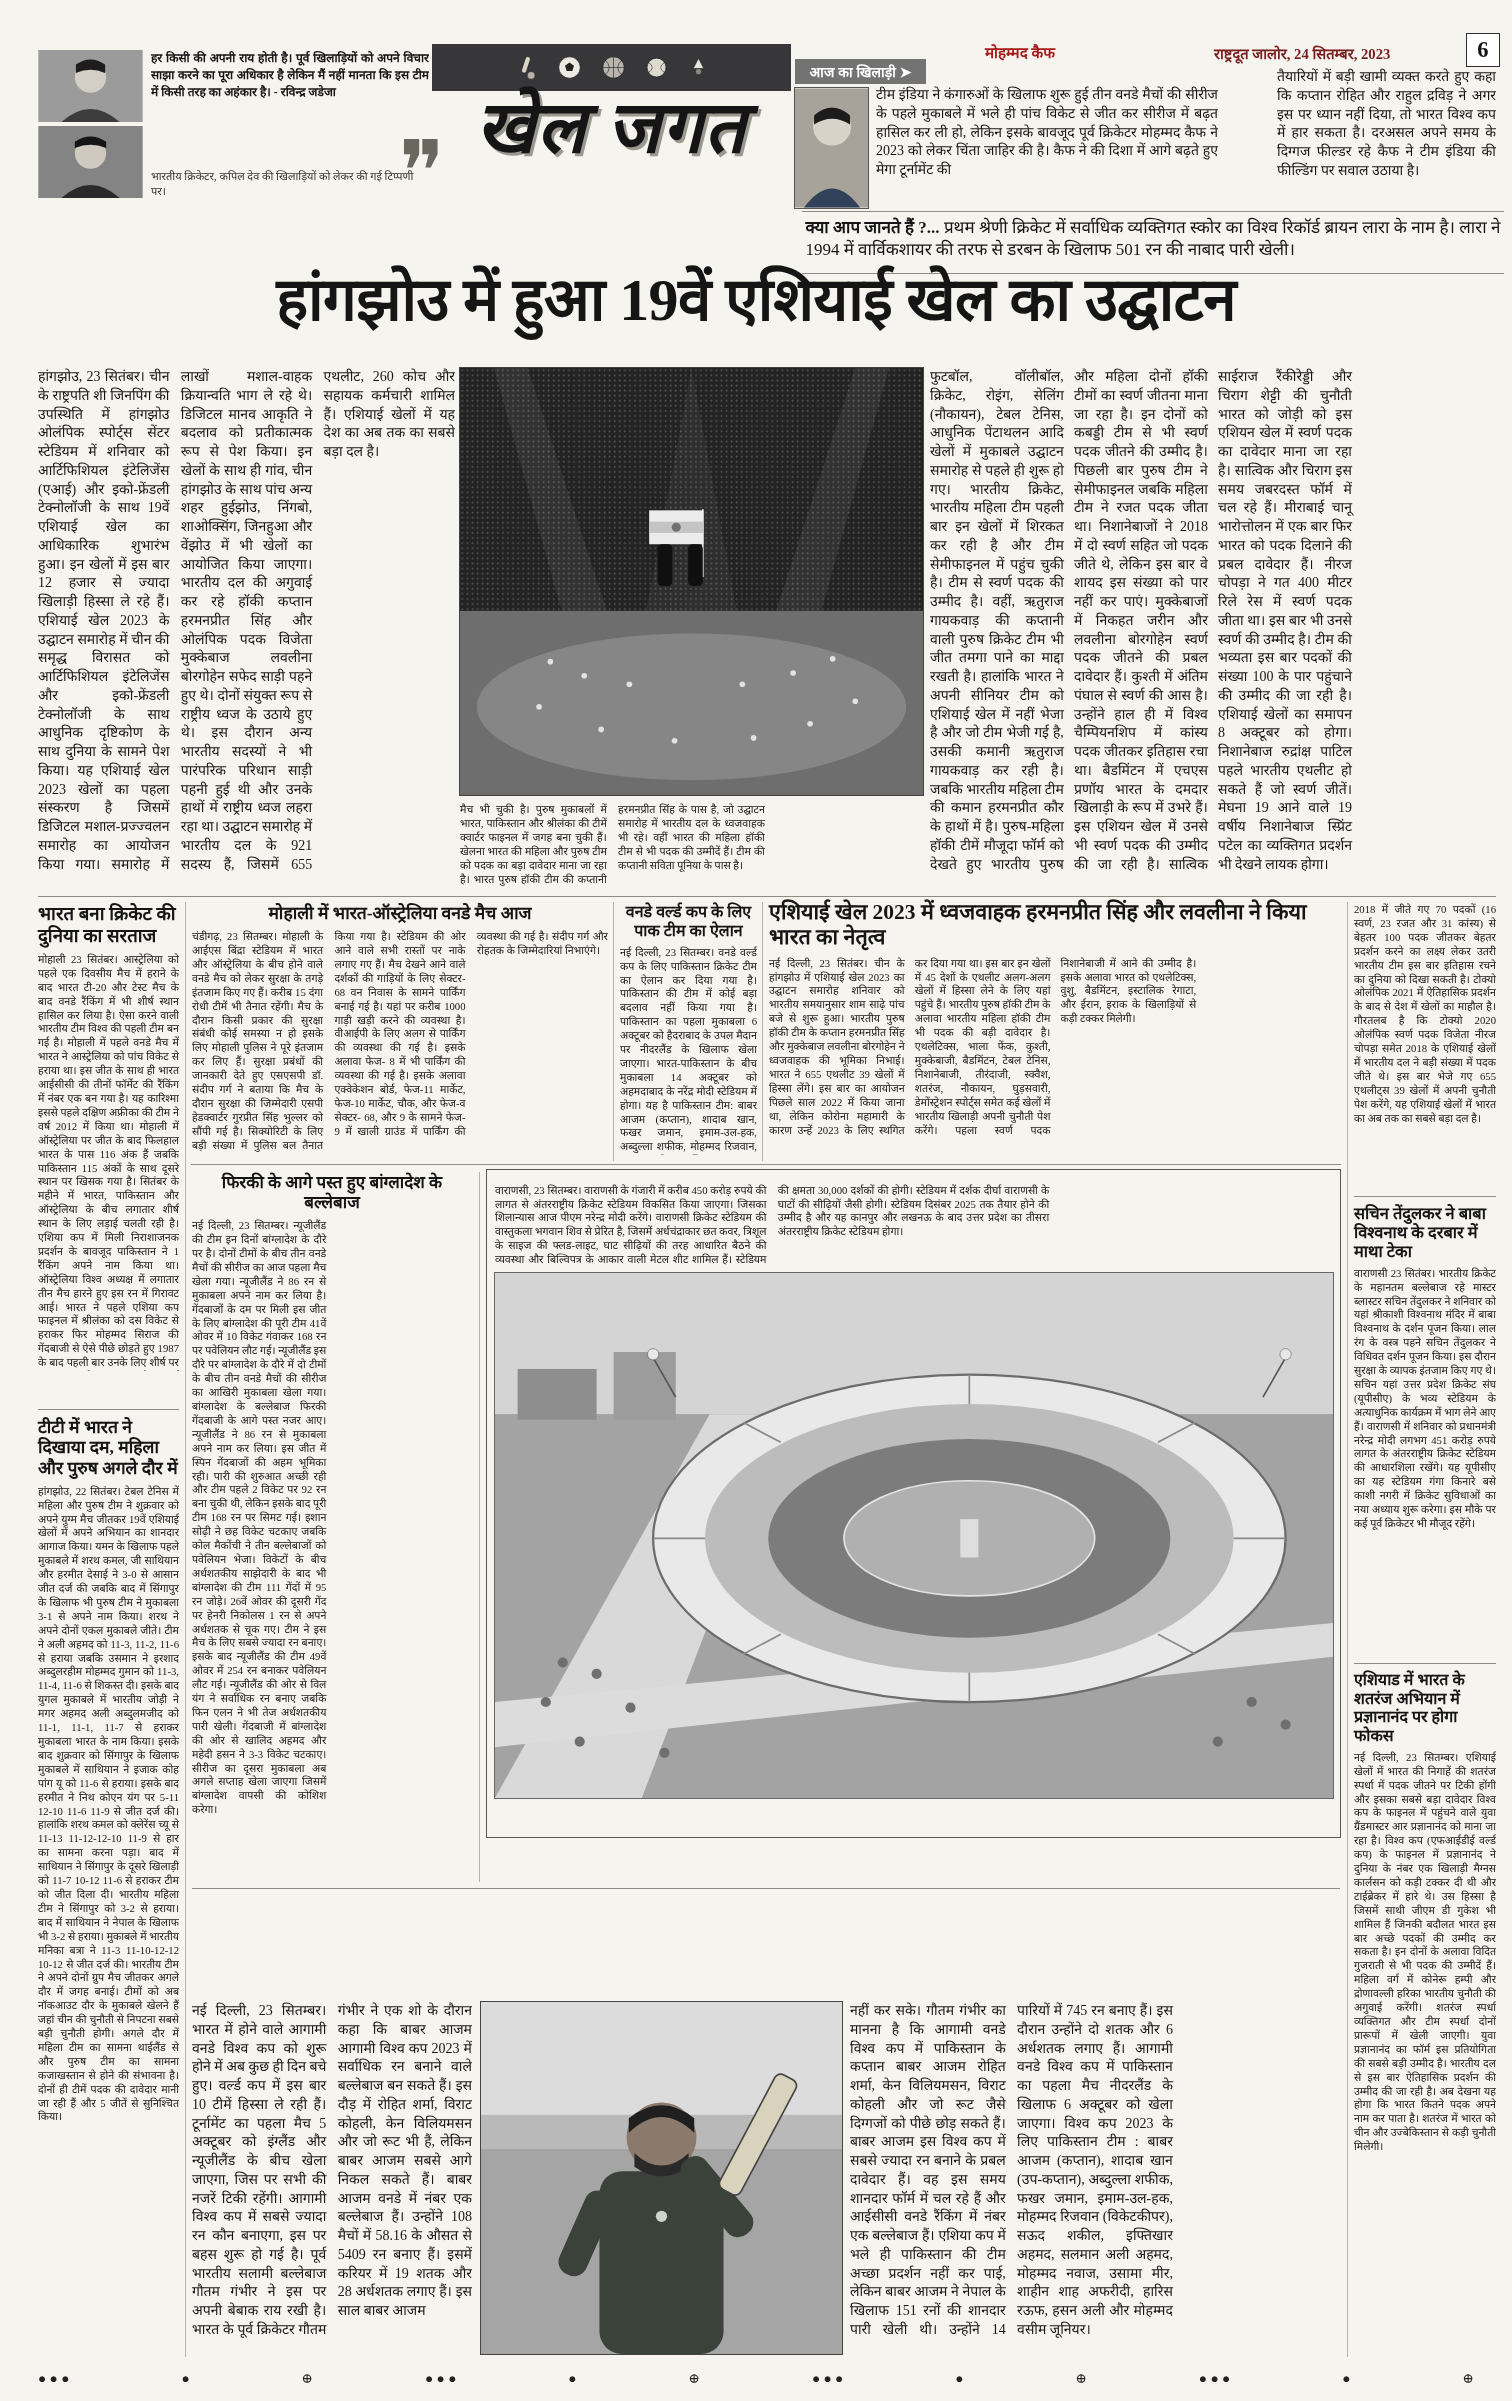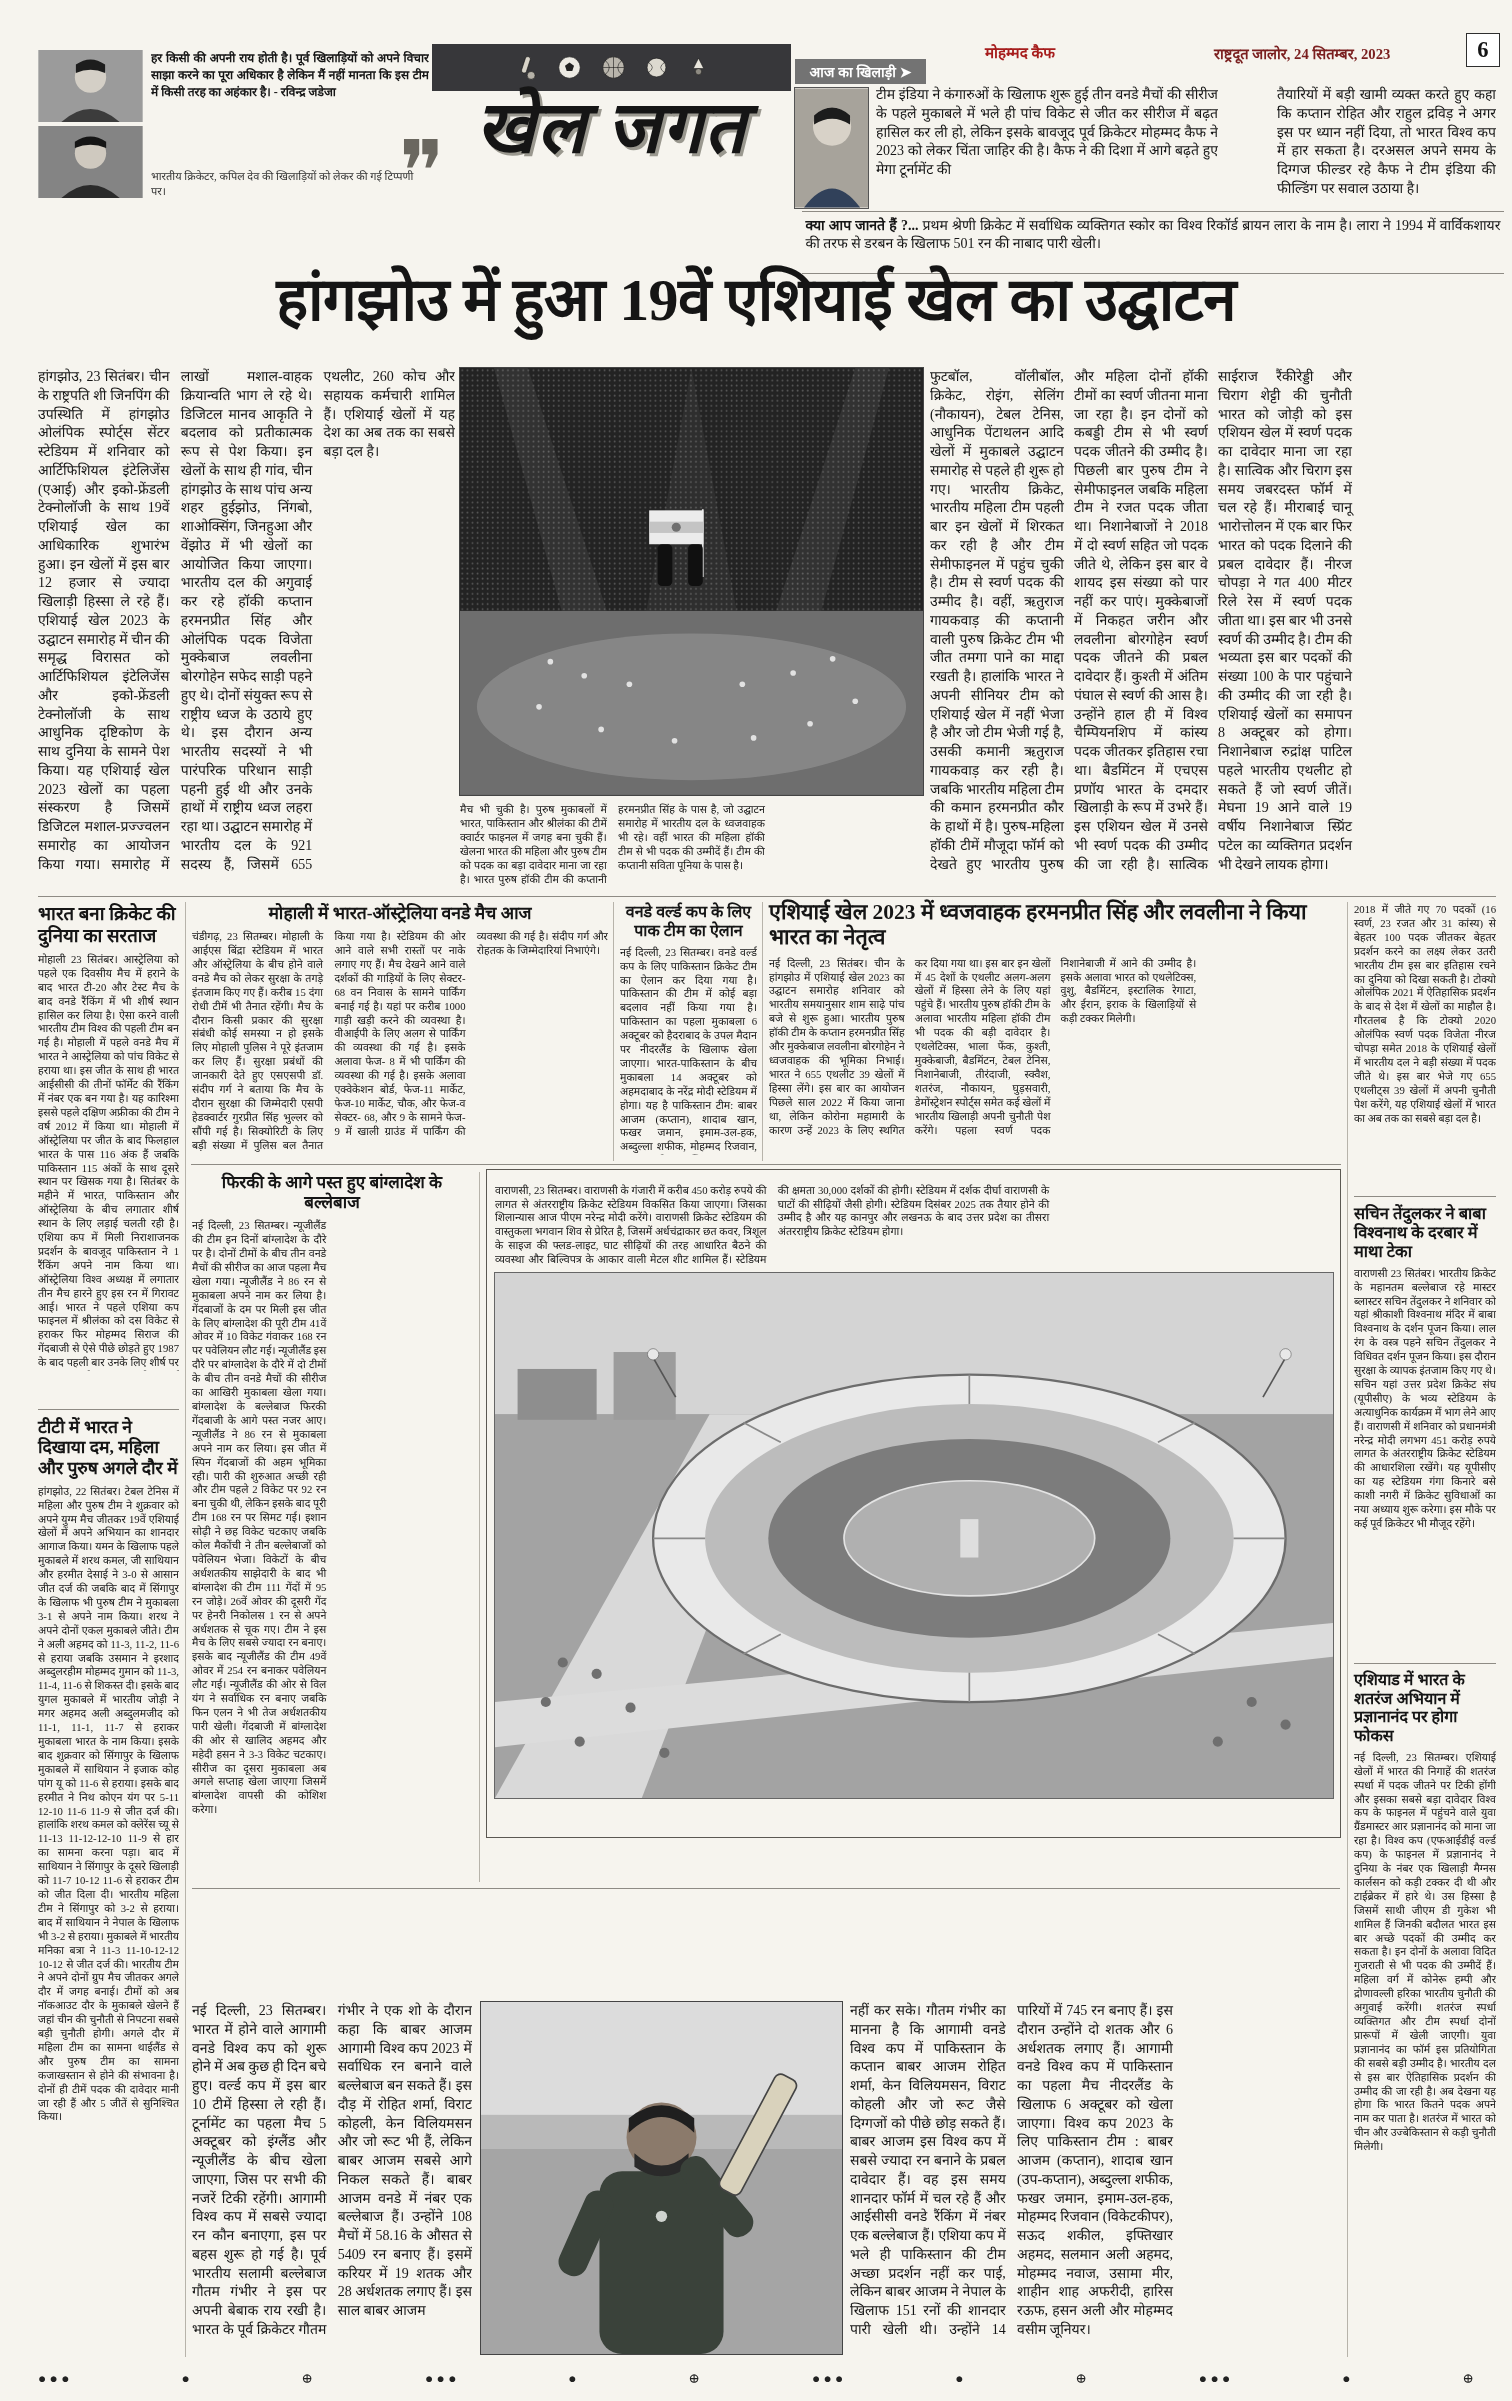--- a/index.html
+++ b/index.html
@@ -85,23 +85,23 @@
 
   <div class="abs today-label" style="left:795px;top:59px;width:131px;height:25px;">आज का खिलाड़ी ➤</div>
   <svg class="abs" style="left:795px;top:88px;outline:0.6px solid #555;" width="73" height="120" viewBox="0 0 65 106">
     <rect width="65" height="106" fill="#a7a39b"></rect>
       <circle cx="33" cy="34" r="17" fill="#d8d2c8"></circle>
     <path d="M8 106 Q33 72 58 106 Z" fill="#31415a"></path>
       <path d="M17 24 Q33 10 49 24 L49 32 Q33 22 17 32 Z" fill="#1c1c1c"></path>
   </svg>
 
   <div class="abs body-text clip" style="left:876px;top:86px;width:342px;height:123px;">टीम इंडिया ने कंगारुओं के खिलाफ शुरू हुई तीन वनडे मैचों की सीरीज के पहले मुकाबले में भले ही पांच विकेट से जीत कर सीरीज में बढ़त हासिल कर ली हो, लेकिन इसके बावजूद पूर्व क्रिकेटर मोहम्मद कैफ ने 2023 को लेकर चिंता जाहिर की है। कैफ ने की दिशा में आगे बढ़ते हुए मेगा टूर्नामेंट की</div>
-  <div class="abs body-text clip" style="left:1277px;top:86px;width:219px;height:123px;">तैयारियों में बड़ी खामी व्यक्त करते हुए कहा कि कप्तान रोहित और राहुल द्रविड़ ने अगर इस पर ध्यान नहीं दिया, तो भारत विश्व कप में हार सकता है। दरअसल अपने समय के दिग्गज फील्डर रहे कैफ ने टीम इंडिया की फील्डिंग पर सवाल उठाया है।</div>
-
-  <div class="abs dyk clip" style="left:802px;top:211px;width:695px;height:52px;font-size:14px;line-height:1.35;text-align:justify;">
+  <div class="abs body-text clip" style="left:1277px;top:68px;width:219px;height:123px;">तैयारियों में बड़ी खामी व्यक्त करते हुए कहा कि कप्तान रोहित और राहुल द्रविड़ ने अगर इस पर ध्यान नहीं दिया, तो भारत विश्व कप में हार सकता है। दरअसल अपने समय के दिग्गज फील्डर रहे कैफ ने टीम इंडिया की फील्डिंग पर सवाल उठाया है।</div>
+
+  <div class="abs dyk clip" style="left:802px;top:211px;width:695px;height:52px;font-size:17px;line-height:1.35;text-align:justify;">
     <b>क्या आप जानते हैं ?...</b>
     <span>प्रथम श्रेणी क्रिकेट में सर्वाधिक व्यक्तिगत स्कोर का विश्व रिकॉर्ड ब्रायन लारा के नाम है। लारा ने 1994 में वार्विकशायर की तरफ से डरबन के खिलाफ 501 रन की नाबाद पारी खेली।</span>
   </div>
 
   <div id="main-headline" class="abs center" style="left:22.6px;top:269px;width:1467px;">हांगझोउ में हुआ 19वें एशियाई खेल का उद्घाटन</div>
 
   <div class="abs body-text cols3 clip" style="left:38px;top:368px;width:417px;height:523px;">हांगझोउ, 23 सितंबर। चीन के राष्ट्रपति शी जिनपिंग की उपस्थिति में हांगझोउ ओलंपिक स्पोर्ट्स सेंटर स्टेडियम में शनिवार को आर्टिफिशियल इंटेलिजेंस (एआई) और इको-फ्रेंडली टेक्नोलॉजी के साथ 19वें एशियाई खेल का आधिकारिक शुभारंभ हुआ। इन खेलों में इस बार 12 हजार से ज्यादा खिलाड़ी हिस्सा ले रहे हैं। एशियाई खेल 2023 के उद्घाटन समारोह में चीन की समृद्ध विरासत को आर्टिफिशियल इंटेलिजेंस और इको-फ्रेंडली टेक्नोलॉजी के साथ आधुनिक दृष्टिकोण के साथ दुनिया के सामने पेश किया। यह एशियाई खेल 2023 खेलों का पहला संस्करण है जिसमें डिजिटल मशाल-प्रज्ज्वलन समारोह का आयोजन किया गया। समारोह में लाखों मशाल-वाहक क्रियान्वति भाग ले रहे थे। डिजिटल मानव आकृति ने बदलाव को प्रतीकात्मक रूप से पेश किया। इन खेलों के साथ ही गांव, चीन हांगझोउ के साथ पांच अन्य शहर हुईझोउ, निंगबो, शाओक्सिंग, जिनहुआ और वेंझोउ में भी खेलों का आयोजित किया जाएगा। भारतीय दल की अगुवाई कर रहे हॉकी कप्तान हरमनप्रीत सिंह और ओलंपिक पदक विजेता मुक्केबाज लवलीना बोरगोहेन सफेद साड़ी पहने हुए थे। दोनों संयुक्त रूप से राष्ट्रीय ध्वज के उठाये हुए थे। इस दौरान अन्य भारतीय सदस्यों ने भी पारंपरिक परिधान साड़ी पहनी हुई थी और उनके हाथों में राष्ट्रीय ध्वज लहरा रहा था। उद्घाटन समारोह में भारतीय दल के 921 सदस्य हैं, जिसमें 655 एथलीट, 260 कोच और सहायक कर्मचारी शामिल हैं। एशियाई खेलों में यह देश का अब तक का सबसे बड़ा दल है।</div>
 
   <svg class="abs" style="left:460px;top:368px;outline:0.6px solid #444;" width="463" height="427" viewBox="0 0 820 756">
     <defs>

